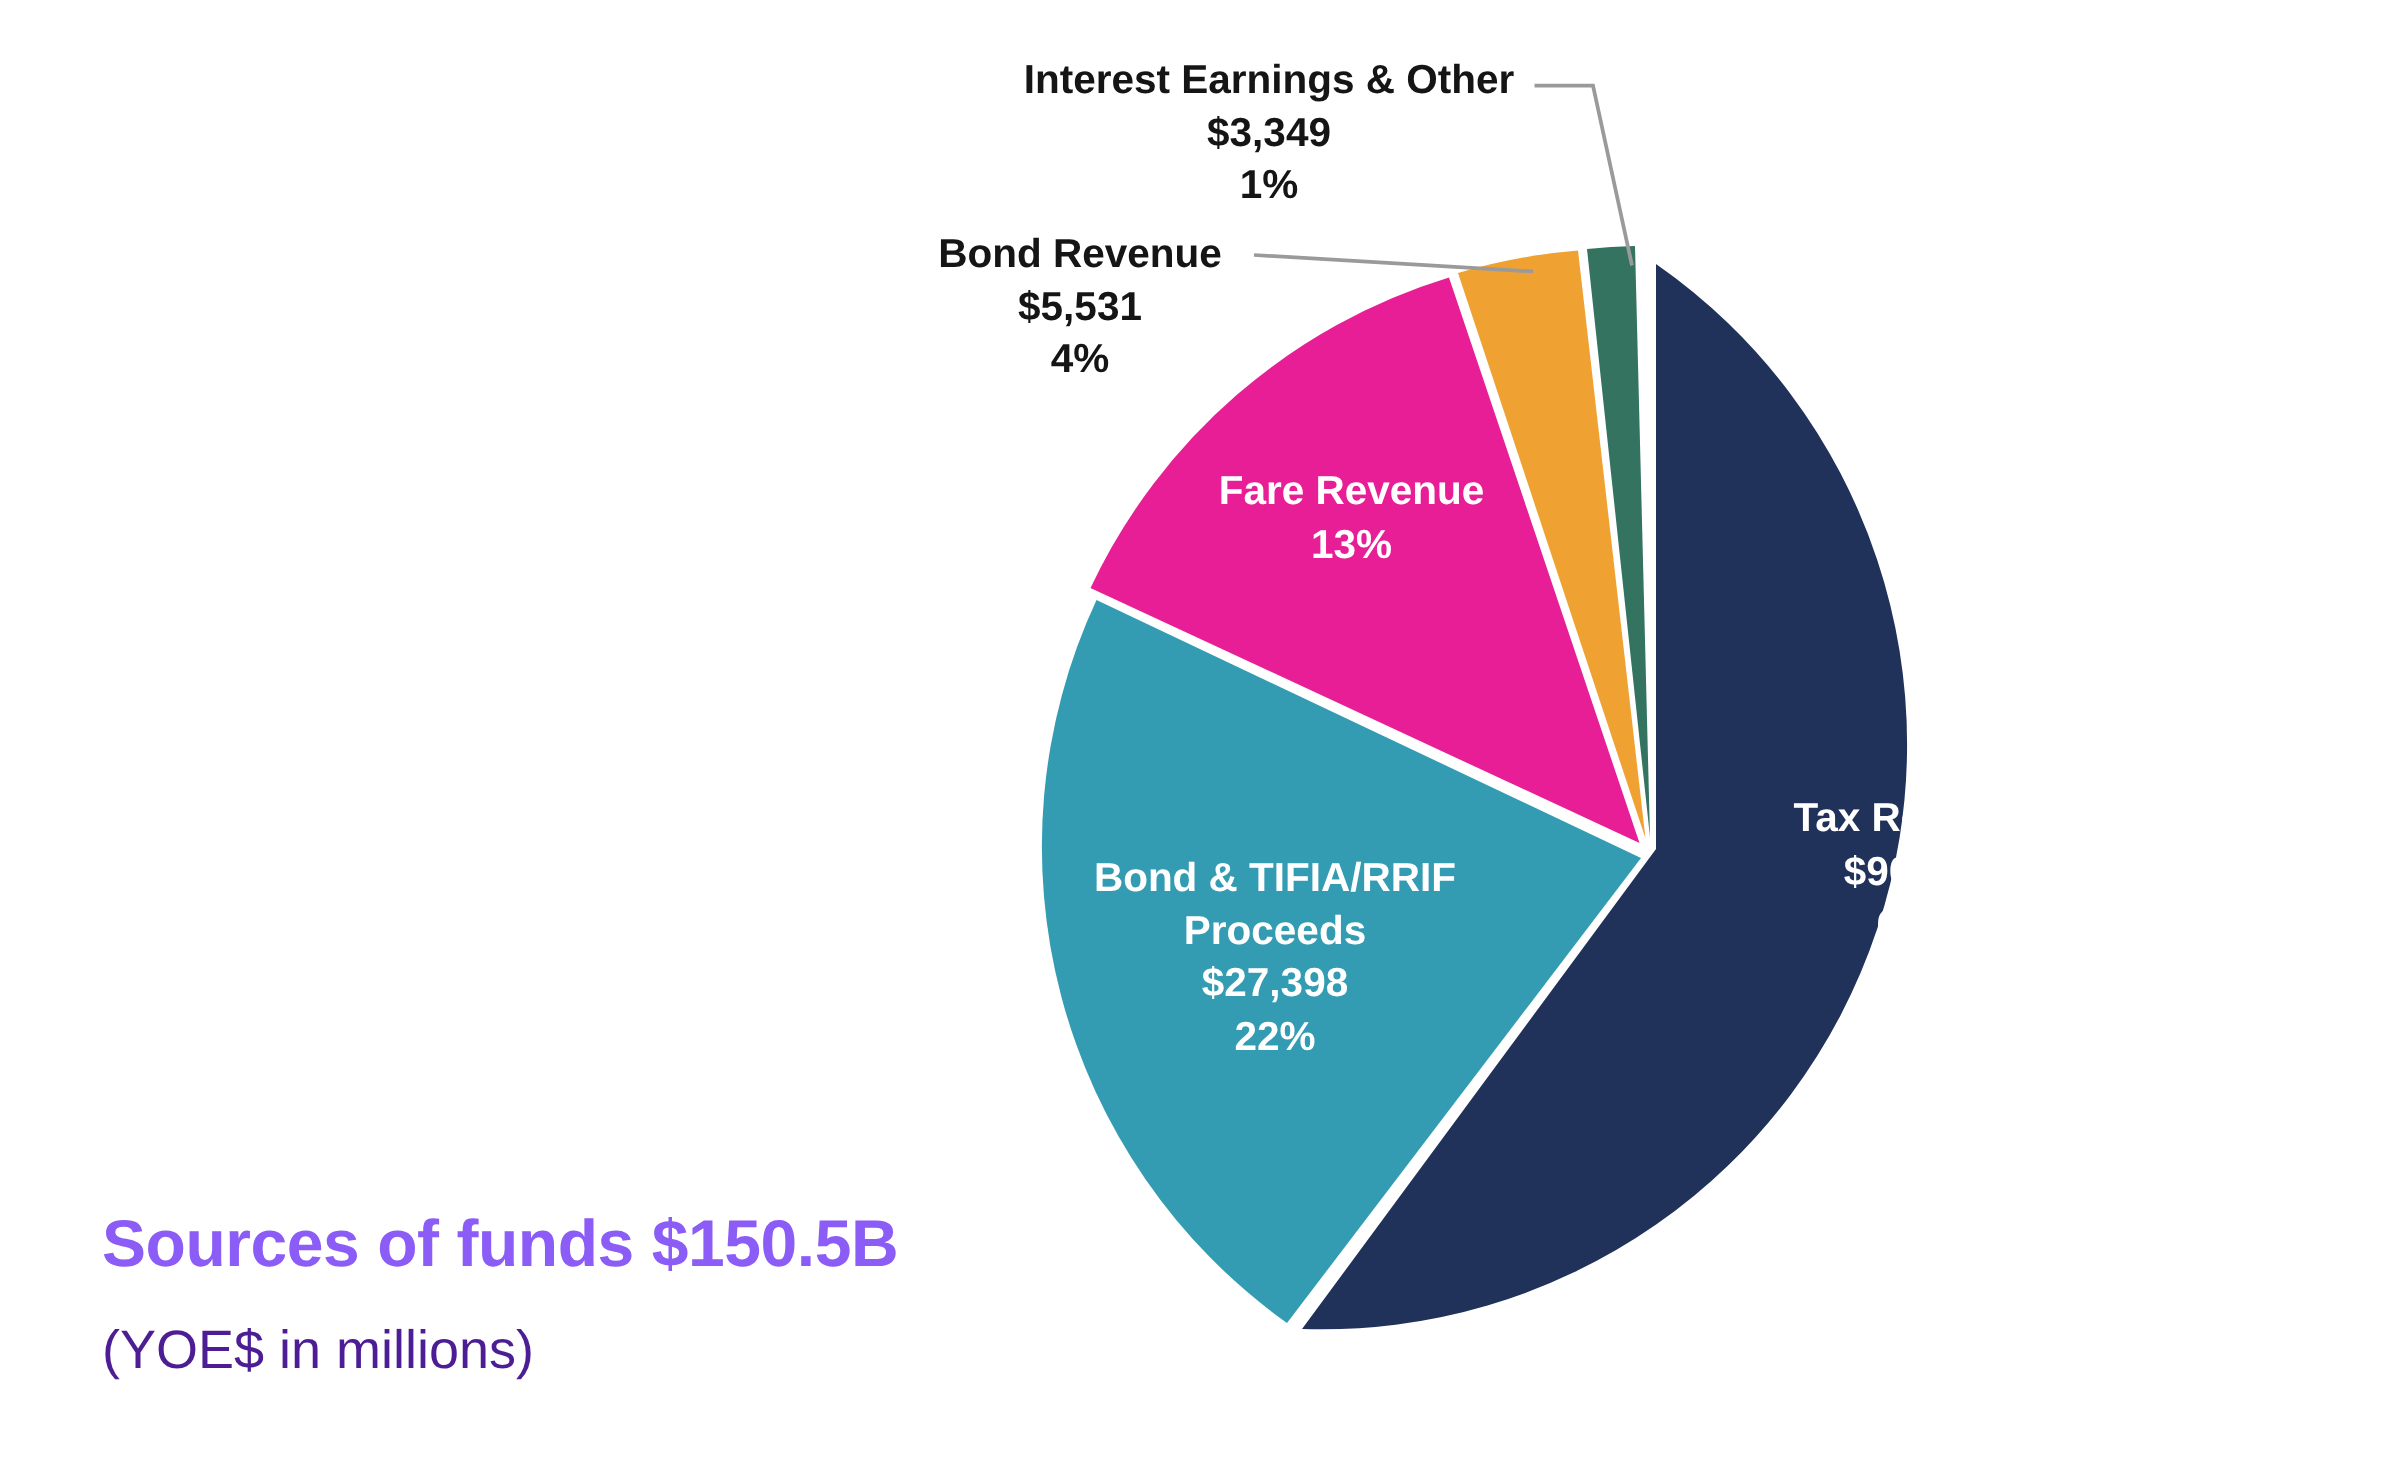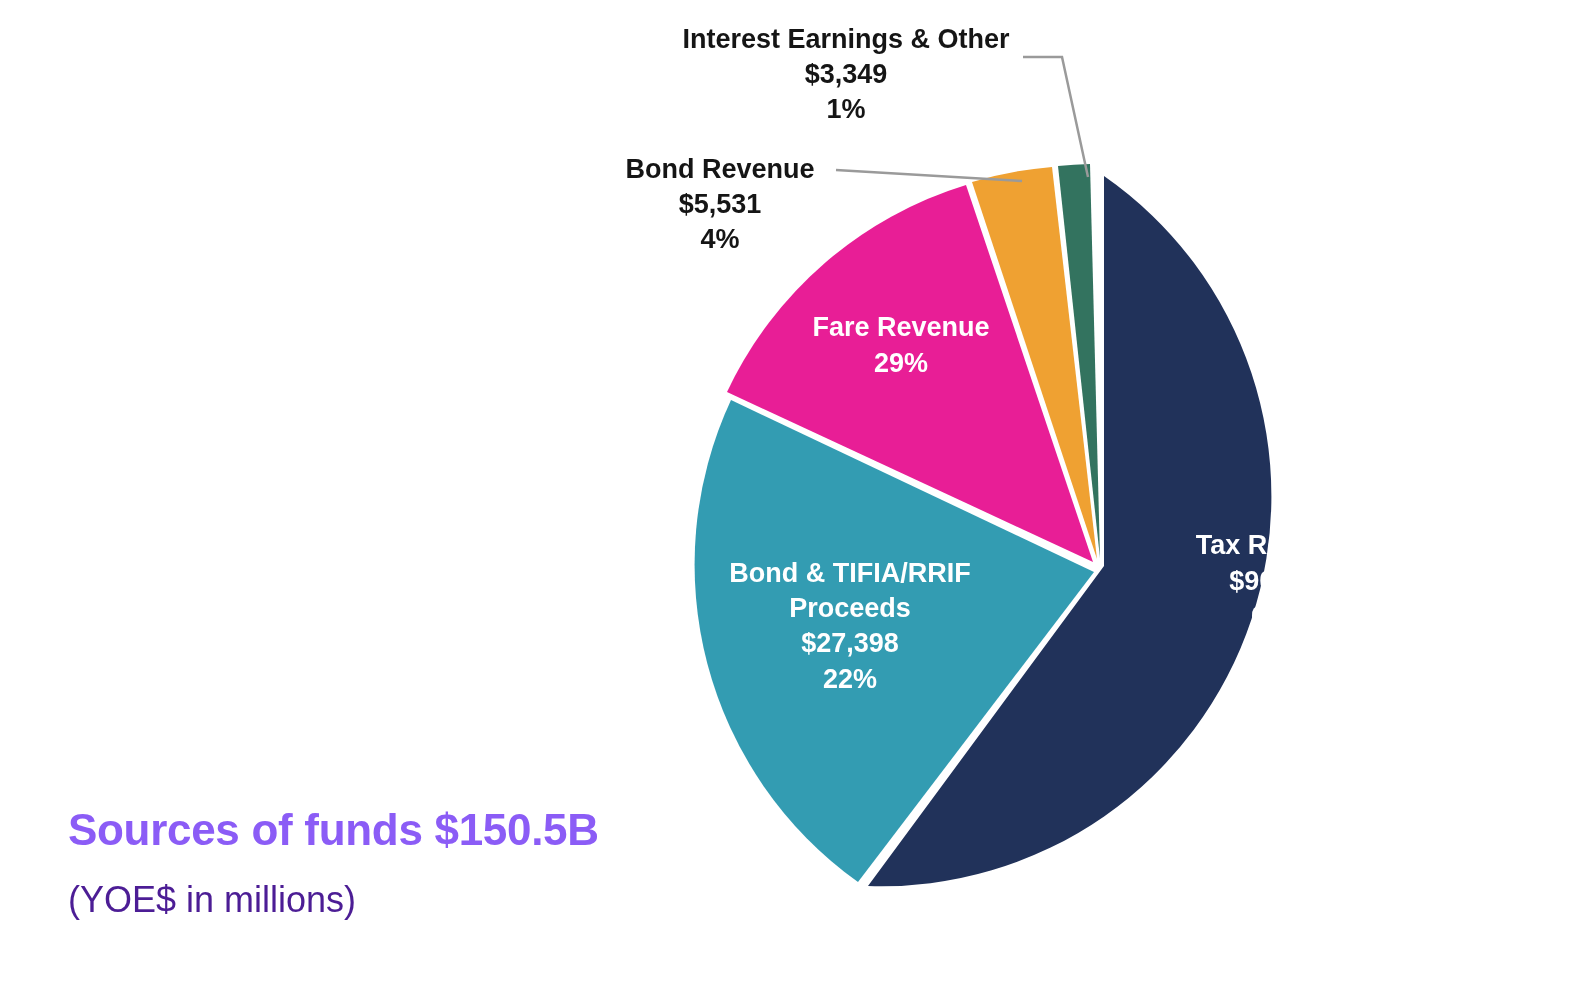--- a/index.html
+++ b/index.html
@@ -61,21 +61,21 @@
     line-height: 1.30;
     text-align: center;
     white-space: nowrap;
   }
   .callout .l-name { display:block; }
   .callout .l-value { display:block; }
   .callout .l-pct { display:block; }
 
   #callout-interest {
     left: 660px;
-    top: 22px;
+    top: 36px;
     width: 372px;
     text-align: center;
   }
   #callout-interest .l-name { text-align: center; }
   #callout-interest .l-value { text-align: center; }
   #callout-interest .l-pct { text-align: center; }
 
   #callout-fare {
     left: 600px;
     top: 152px;
@@ -95,21 +95,21 @@
   }
   .slice-label span { display: block; }
 
   #label-tax {
     left: 1146px;
     top: 528px;
     width: 264px;
   }
   #label-bond {
     left: 700px;
-    top: 556px;
+    top: 568px;
     width: 300px;
     white-space: normal;
   }
   #label-bond .l-name { white-space: normal; line-height: 1.30; }
   #label-grant {
     left: 778px;
     top: 310px;
     width: 246px;
   }
 </style>
@@ -154,21 +154,21 @@
   </div>
 
   <div class="slice-label" id="label-bond">
     <span class="l-name">Bond &amp; TIFIA/RRIF Proceeds</span>
     <span class="l-value">$27,398</span>
     <span class="l-pct">22%</span>
   </div>
 
   <div class="slice-label" id="label-grant">
     <span class="l-name">Fare Revenue</span>
-    <span class="l-pct">29%</span>
+    <span class="l-pct">13%</span>
   </div>
 
   <div class="caption-block">
     <div class="caption-title" style="color: #8b5cf6;">Sources of funds $150.5B</div>
     <div class="caption-sub">(YOE$ in millions)</div>
   </div>
 
 </div>
 
 </body></html>

